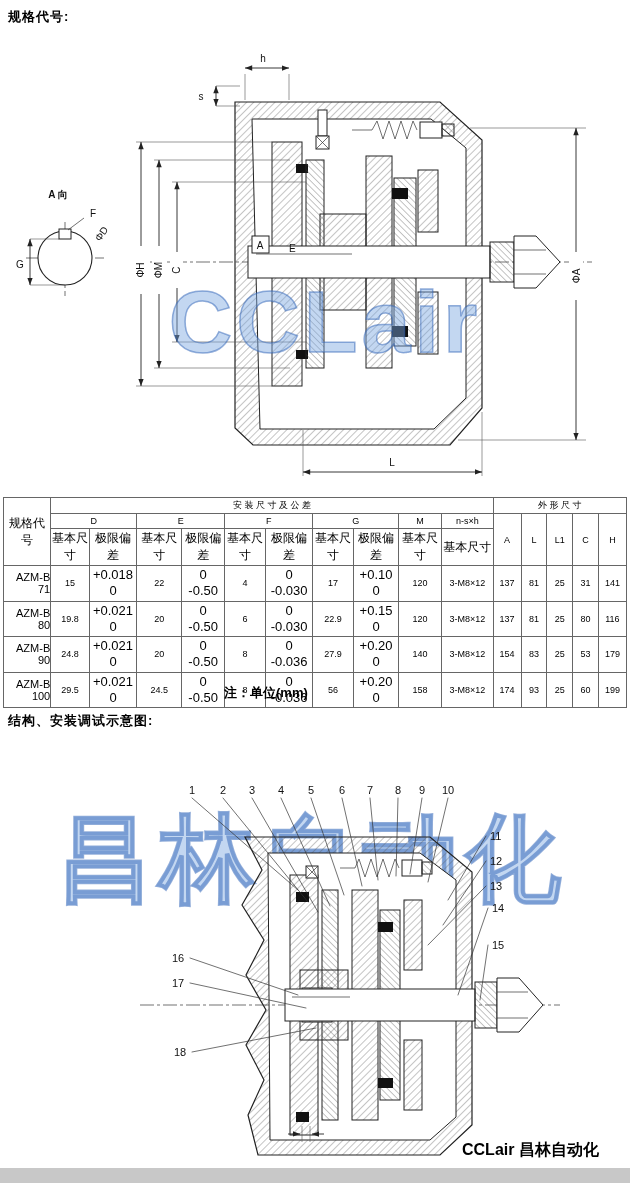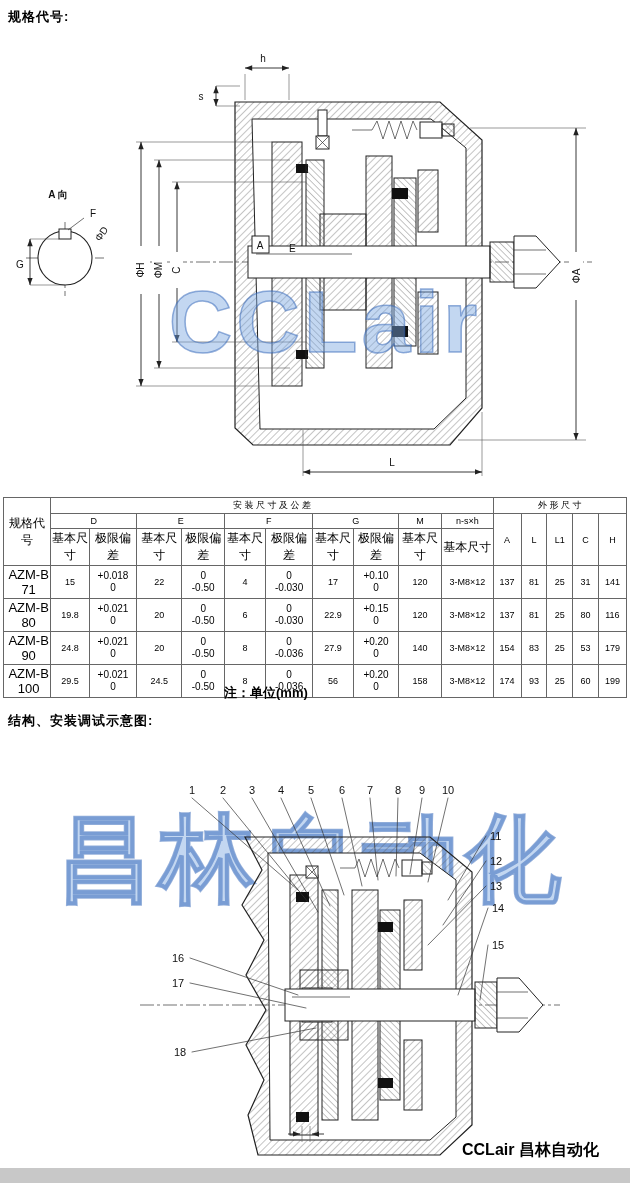--- a/index.html
+++ b/index.html
@@ -7,22 +7,22 @@
   body{position:relative;height:1183px;font-family:"Liberation Sans",sans-serif;color:#000;overflow:hidden}
   .abs{position:absolute}
   .sec-title{position:absolute;font-size:13px;font-weight:bold;letter-spacing:1px}
   .note{position:absolute;font-size:13px;font-weight:bold}
   .brand{position:absolute;font-size:16px;font-weight:bold}
   .bottombar{position:absolute;left:0;top:1168px;width:630px;height:15px;background:#c8c8c8}
   table{border-collapse:collapse;width:624px;table-layout:fixed;background:#fff}
   th,td{border:1px solid #666;text-align:center;font-weight:normal;font-size:9px;padding:1px 0;overflow:hidden}
   thead th{height:15px}
   th.sub{font-size:12px}
-  td.dev{white-space:pre-line;font-size:10px;line-height:1.25}
-  td.spec{text-align:center;padding-left:3px;font-size:13px}
+  td.dev{white-space:pre-line;font-size:13px;line-height:1.25}
+  td.spec{text-align:right;padding-left:3px;font-size:11px}
   tbody td{height:31px}
   
   .thin{stroke:#333;stroke-width:0.7;fill:none}
   .ext{stroke:#555;stroke-width:0.6;fill:none}
   .cl{stroke:#333;stroke-width:0.7;fill:none;stroke-dasharray:14 3 3 3}
   .dim{stroke:#222;stroke-width:0.9;fill:none}
   .dt{font-size:10px;fill:#111}
   .pn{font-size:11px;fill:#111}
   .wm1{font-size:88px;font-weight:bold;letter-spacing:4px;fill:#7aa6e0;fill-opacity:.45;stroke:#2f63b8;stroke-opacity:.5;stroke-width:1.5}
   .wm2{font-size:96px;font-weight:bold;letter-spacing:6px;fill:#7aa6e0;fill-opacity:.45;stroke:#2f63b8;stroke-opacity:.5;stroke-width:1.5}

